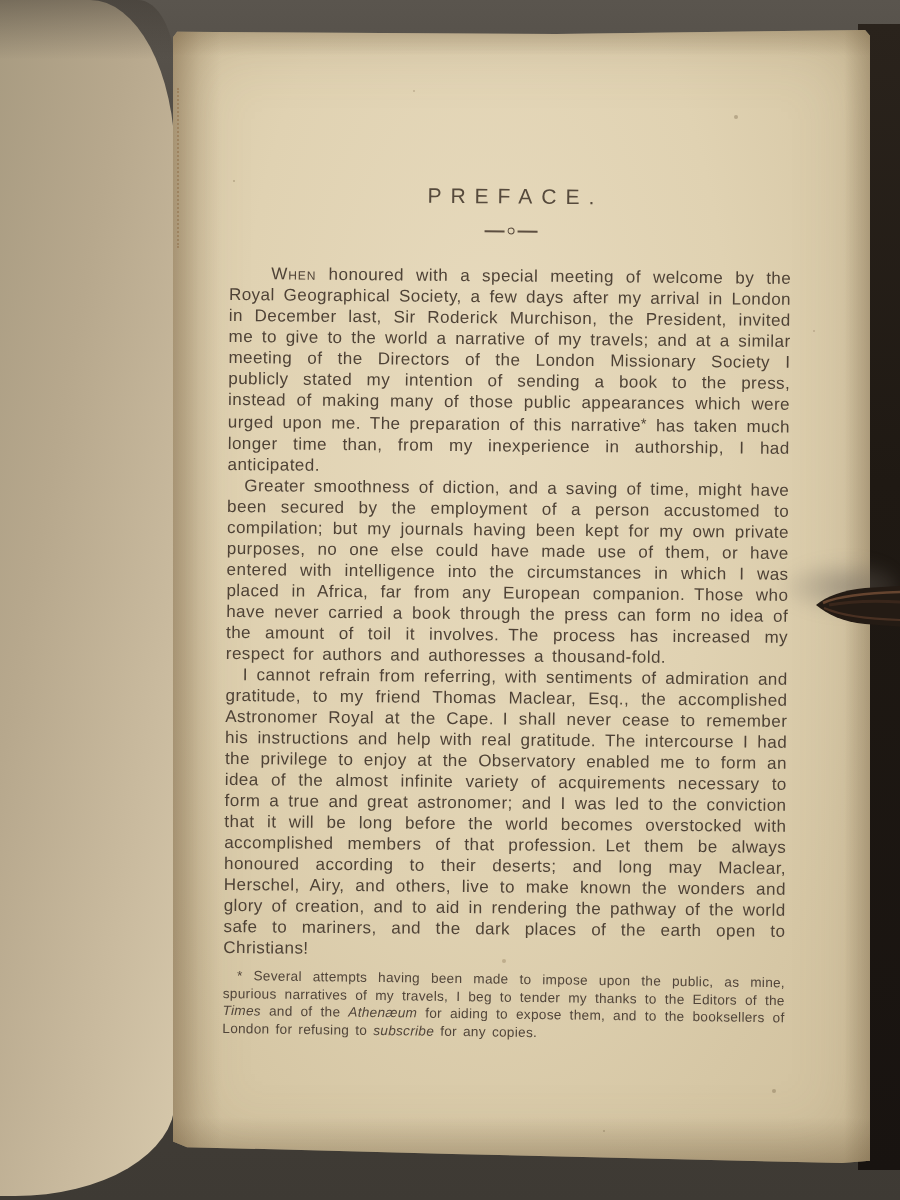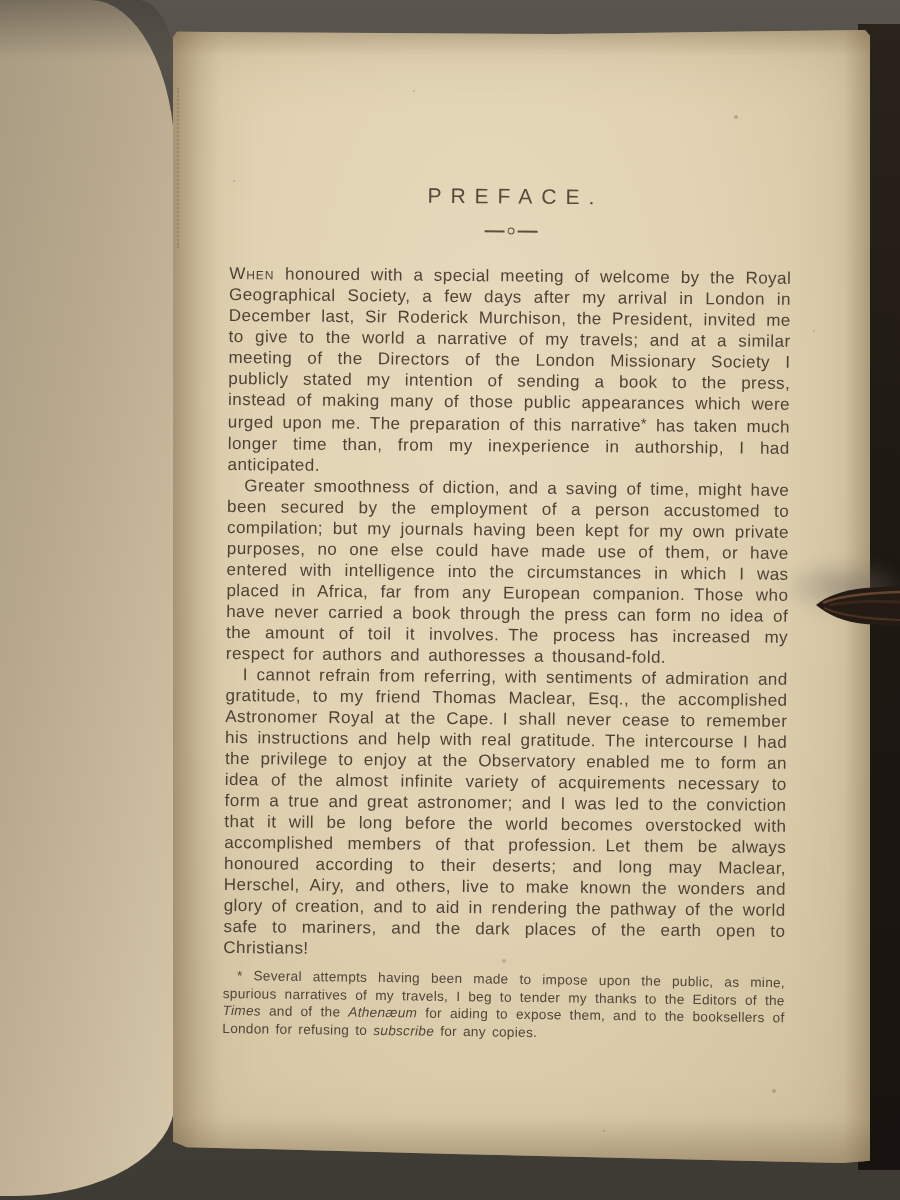--- a/index.html
+++ b/index.html
@@ -73,21 +73,21 @@
     margin:0;padding-left:9px;text-align:center;
     font-size:21px;font-weight:400;letter-spacing:9px;color:var(--title-ink);
   }
   .ornament{margin:19px auto 0;width:64px;height:7px;display:flex;align-items:center;justify-content:center;gap:3px;}
   .orn-line{width:20px;height:2px;background:#5c4e40;}
   .orn-circle{width:5px;height:5px;border:1.6px solid #5c4e40;border-radius:50%;}
   .body-text{margin-top:31px;font-size:17px;line-height:21px;text-align:justify;
     letter-spacing:.45px;word-spacing:3px;}
   .body-text p{margin:0;}
   .body-text p.indent{text-indent:17px;}
-  .smallcaps{font-variant:small-caps;letter-spacing:1px;}
+  .smallcaps{font-variant:small-caps;letter-spacing:1px;margin-left:42px;}
   .asterisk{font-size:.85em;vertical-align:.18em;}
   .italic{font-style:italic;}
   .footnote{
     margin:9px 0 0 0;font-size:13.6px;line-height:17.7px;text-align:justify;
     text-indent:14px;letter-spacing:.3px;word-spacing:2px;color:#51453a;
     transform:rotate(.25deg);transform-origin:0 0;
   }
   
   .pen-blur{
     position:absolute;left:778px;top:558px;width:120px;height:58px;border-radius:50%;

